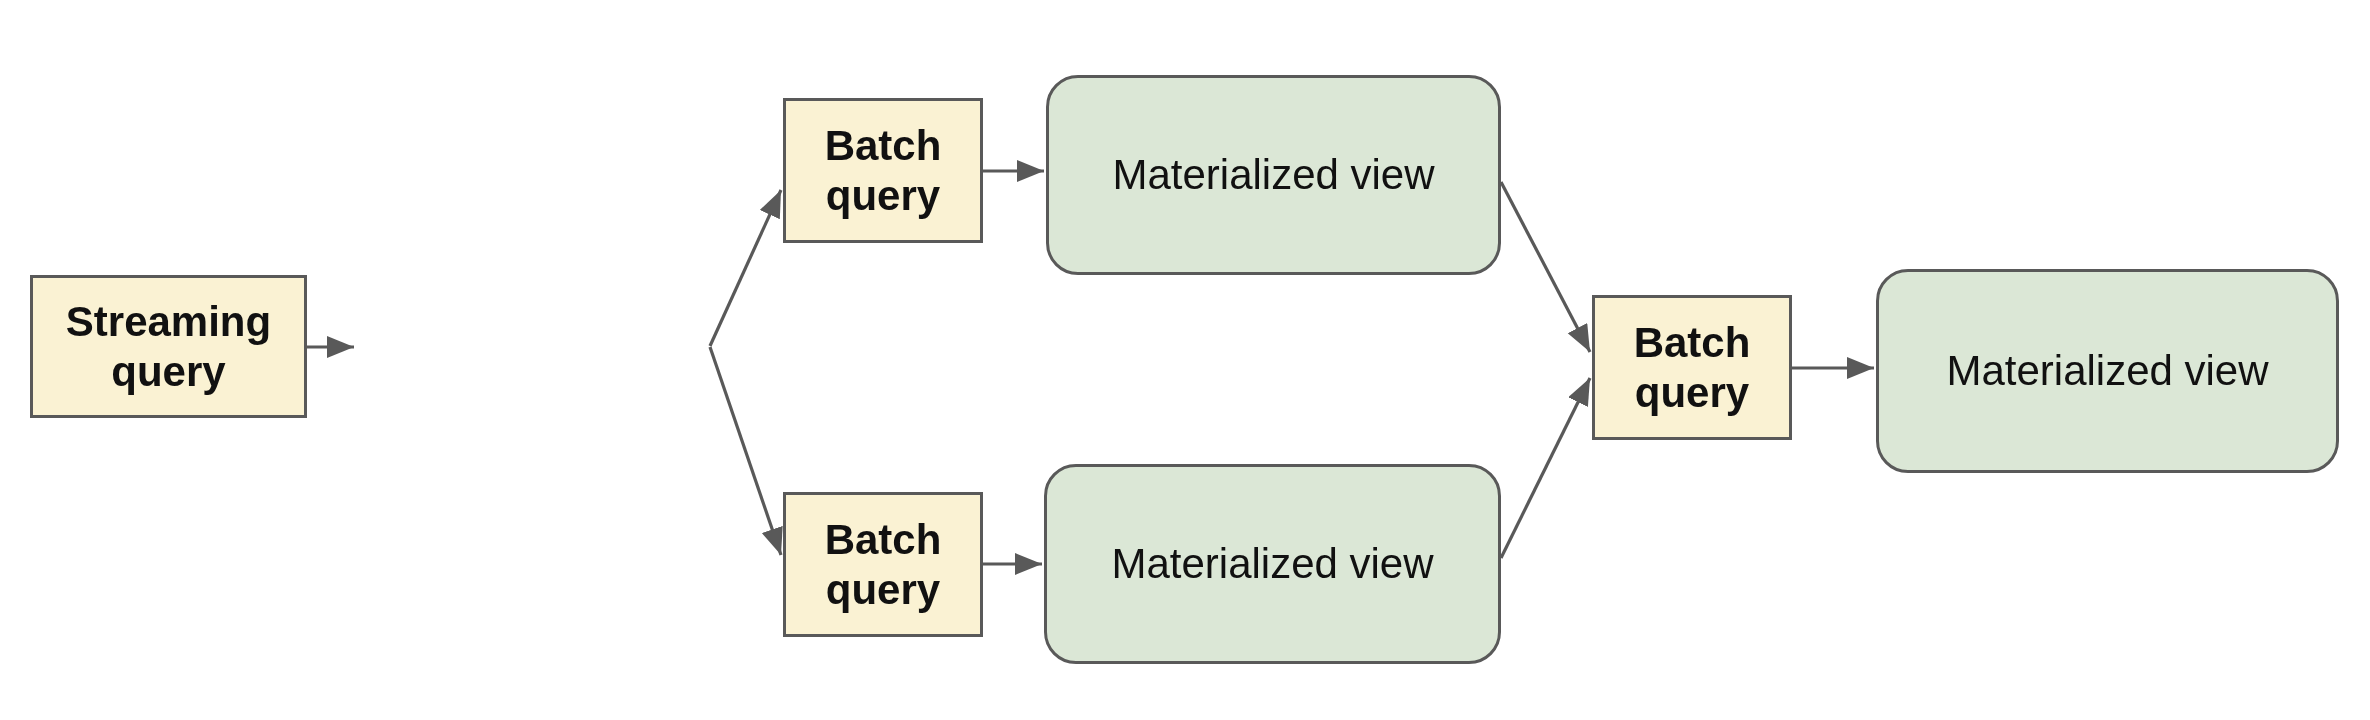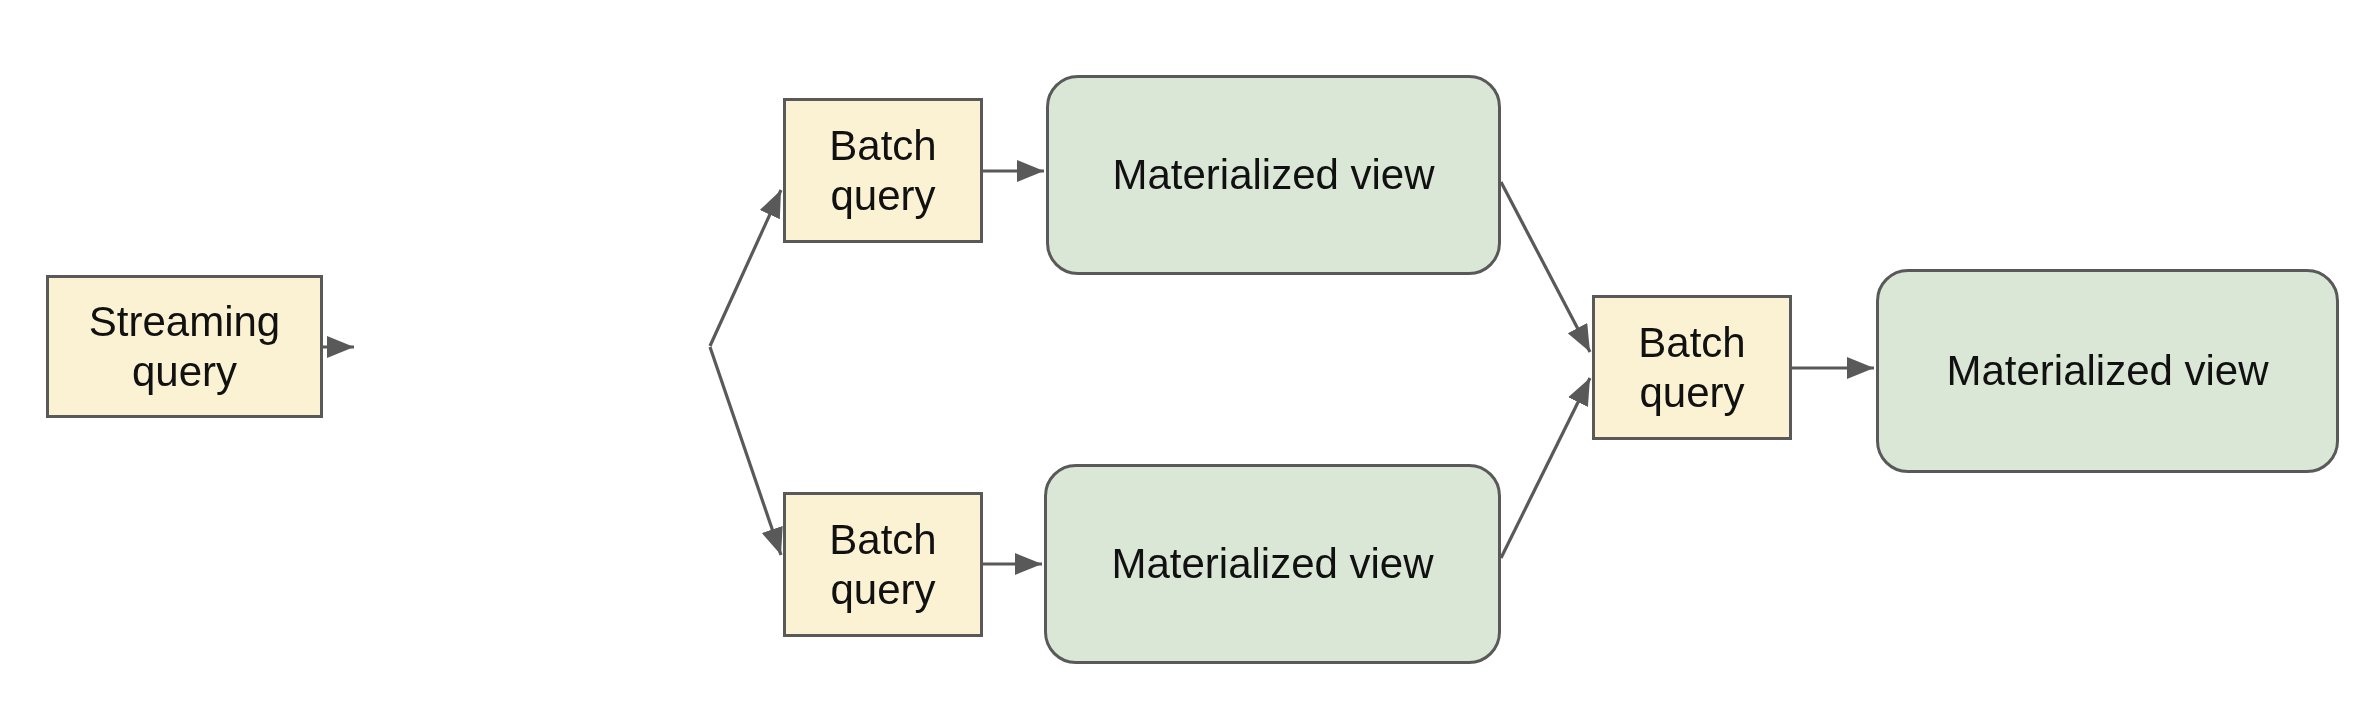--- a/index.html
+++ b/index.html
@@ -41,20 +41,21 @@
     text-align: center;
     border: 3px solid var(--c-stroke, #595959);
     color: var(--c-text, #111111);
     font-size: 42px;
     line-height: 1.18;
     padding: 4px 14px;
   }
   .node--query {
     background: var(--c-query, #faf2d3);
     border-radius: 0;
+    font-weight: bold;
   }
   .node--data {
     background: var(--c-data, #dbe7d6);
     border-radius: 32px;
   }
   .node .label {
     display: block;
   }
 </style>
 </head>
@@ -79,21 +80,21 @@
 
     <line class="edge" x1="983" y1="564" x2="1042" y2="564" marker-end="url(#arrowhead)"></line>
 
     <line class="edge" x1="1501" y1="182" x2="1590" y2="352" marker-end="url(#arrowhead)"></line>
 
     <line class="edge" x1="1501" y1="558" x2="1590" y2="378" marker-end="url(#arrowhead)"></line>
 
     <line class="edge" x1="1792" y1="368" x2="1874" y2="368" marker-end="url(#arrowhead)"></line>
   </svg>
 
-  <div class="node node--query" style="left:46px; top:275px; width:277px; height:143px;">
+  <div class="node node--query" style="left:30px; top:275px; width:277px; height:143px;">
     <span class="label">Streaming query</span>
   </div>
 
 
   <div class="node node--query" style="left:783px; top:98px; width:200px; height:145px;">
     <span class="label">Batch query</span>
   </div>
 
   <div class="node node--data" style="left:1046px; top:75px; width:455px; height:200px;">
     <span class="label">Materialized view</span>

